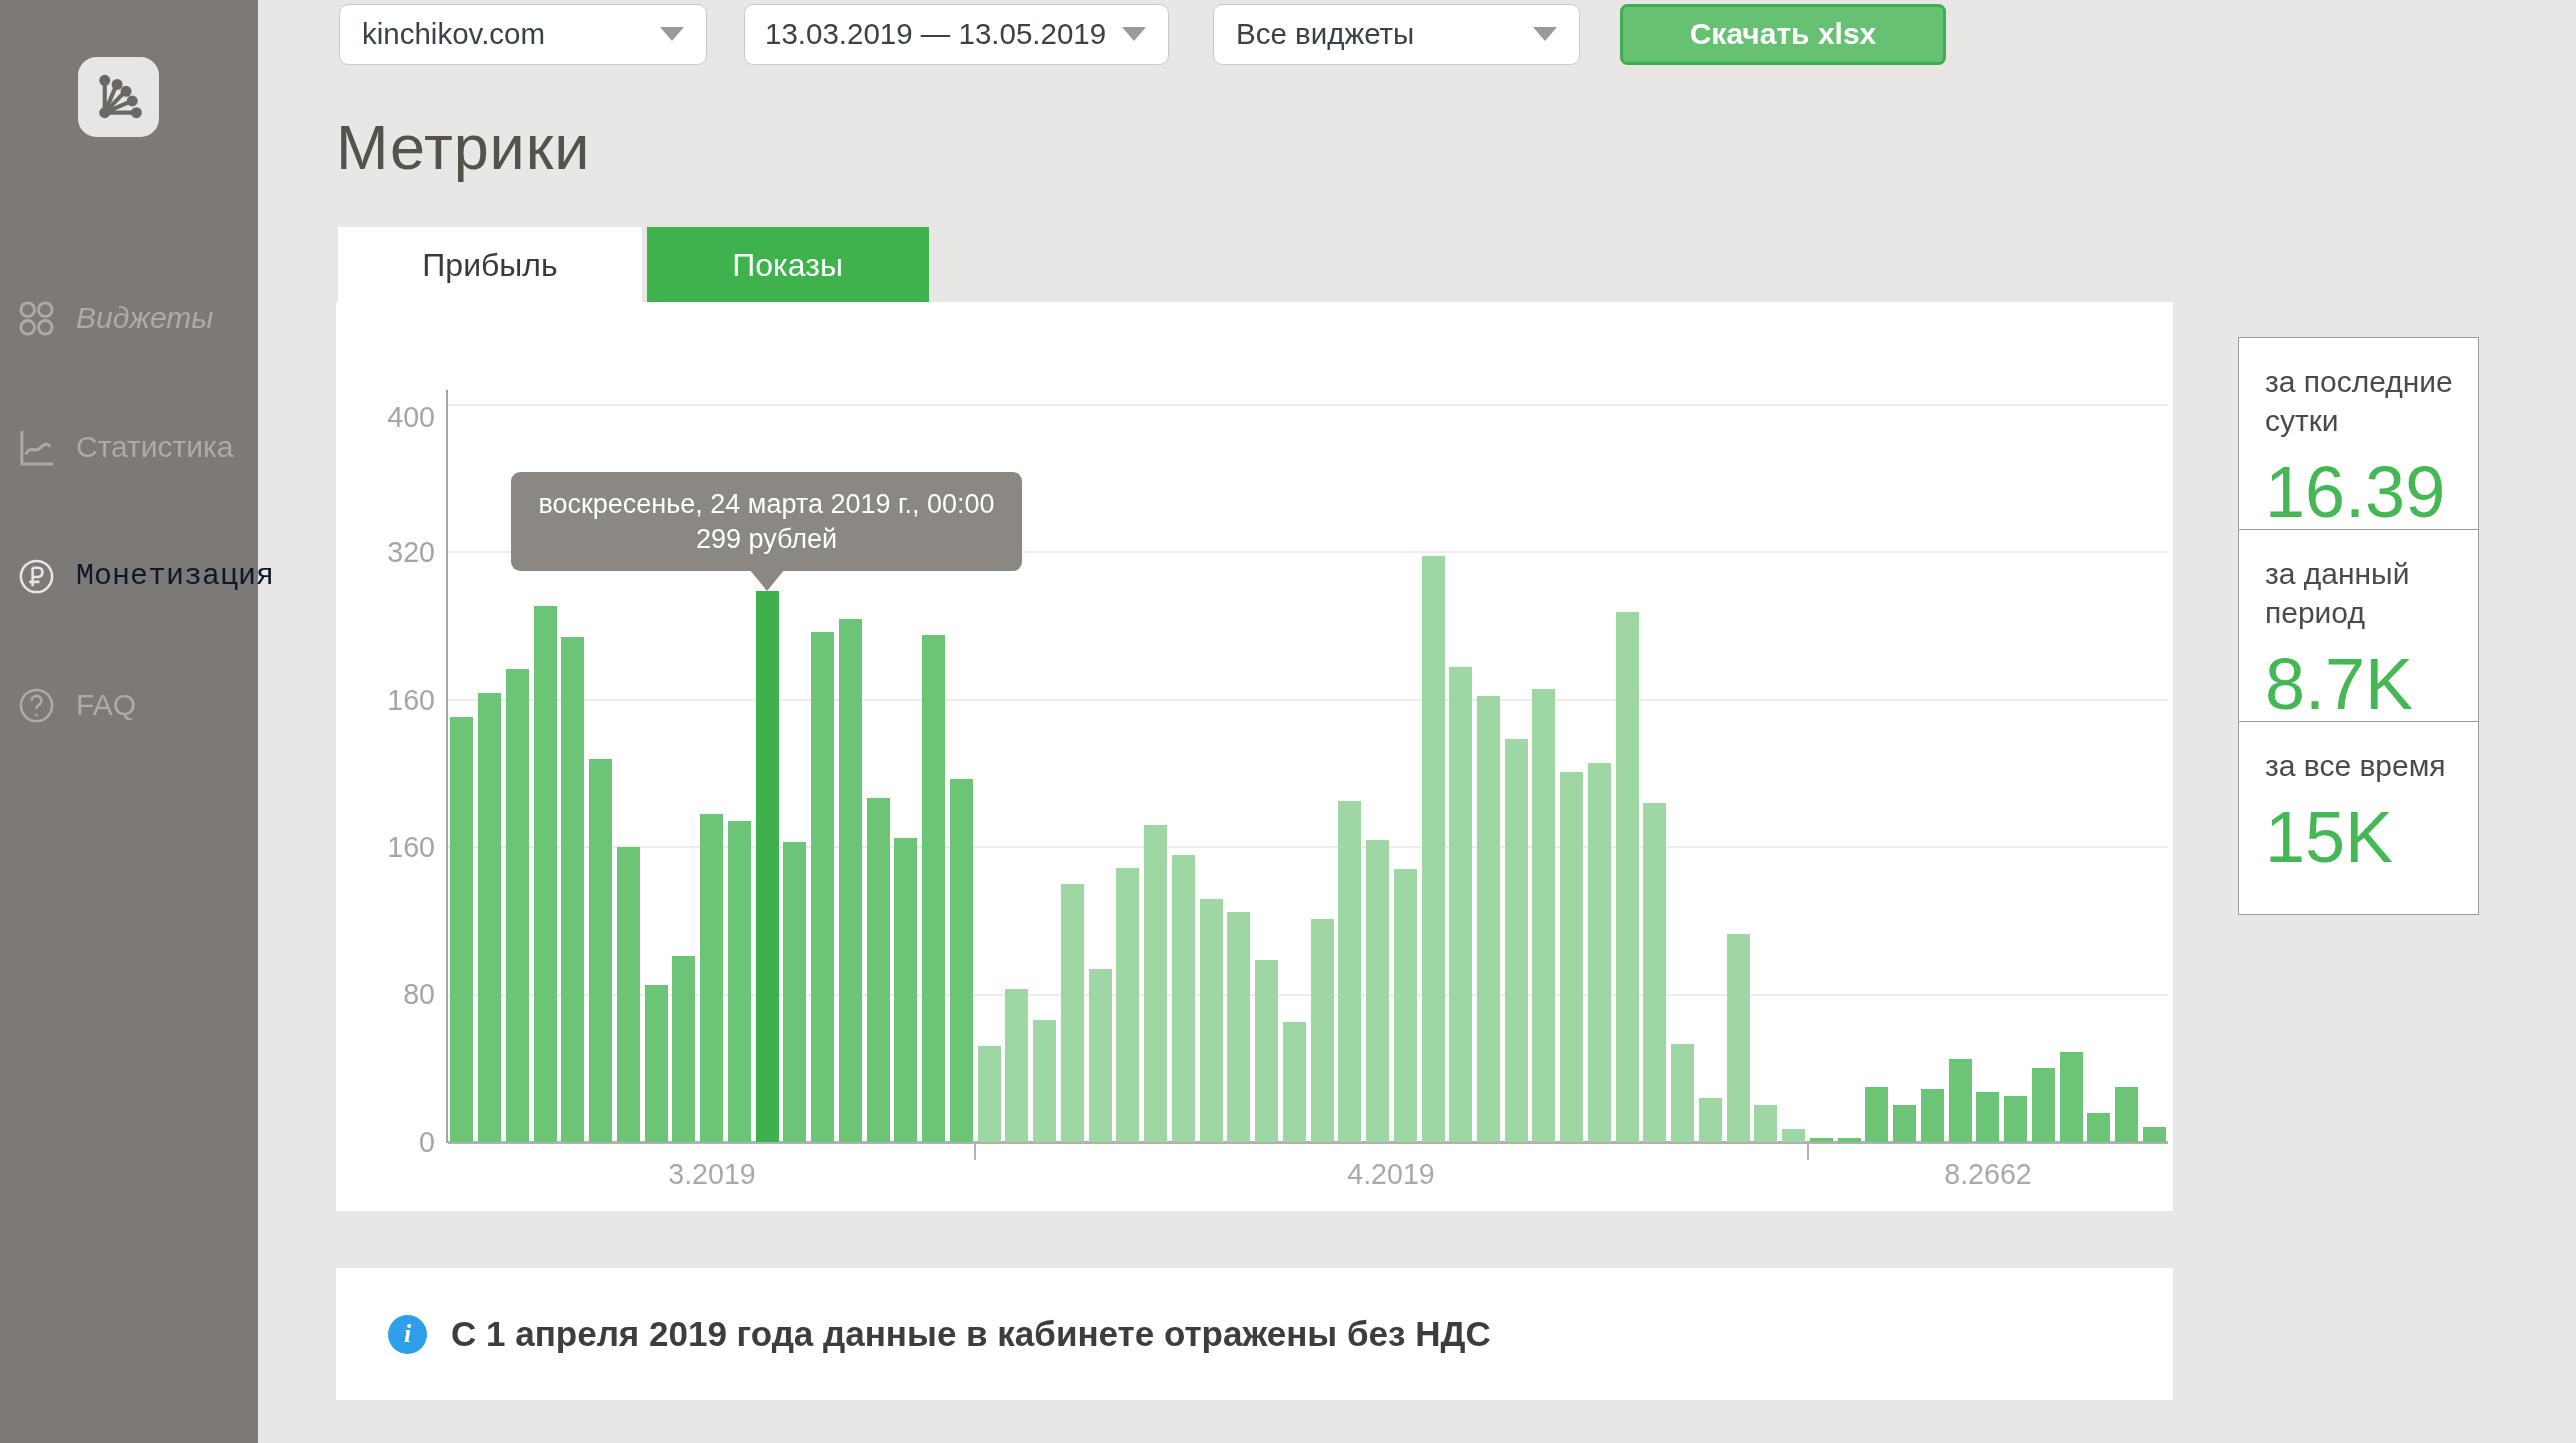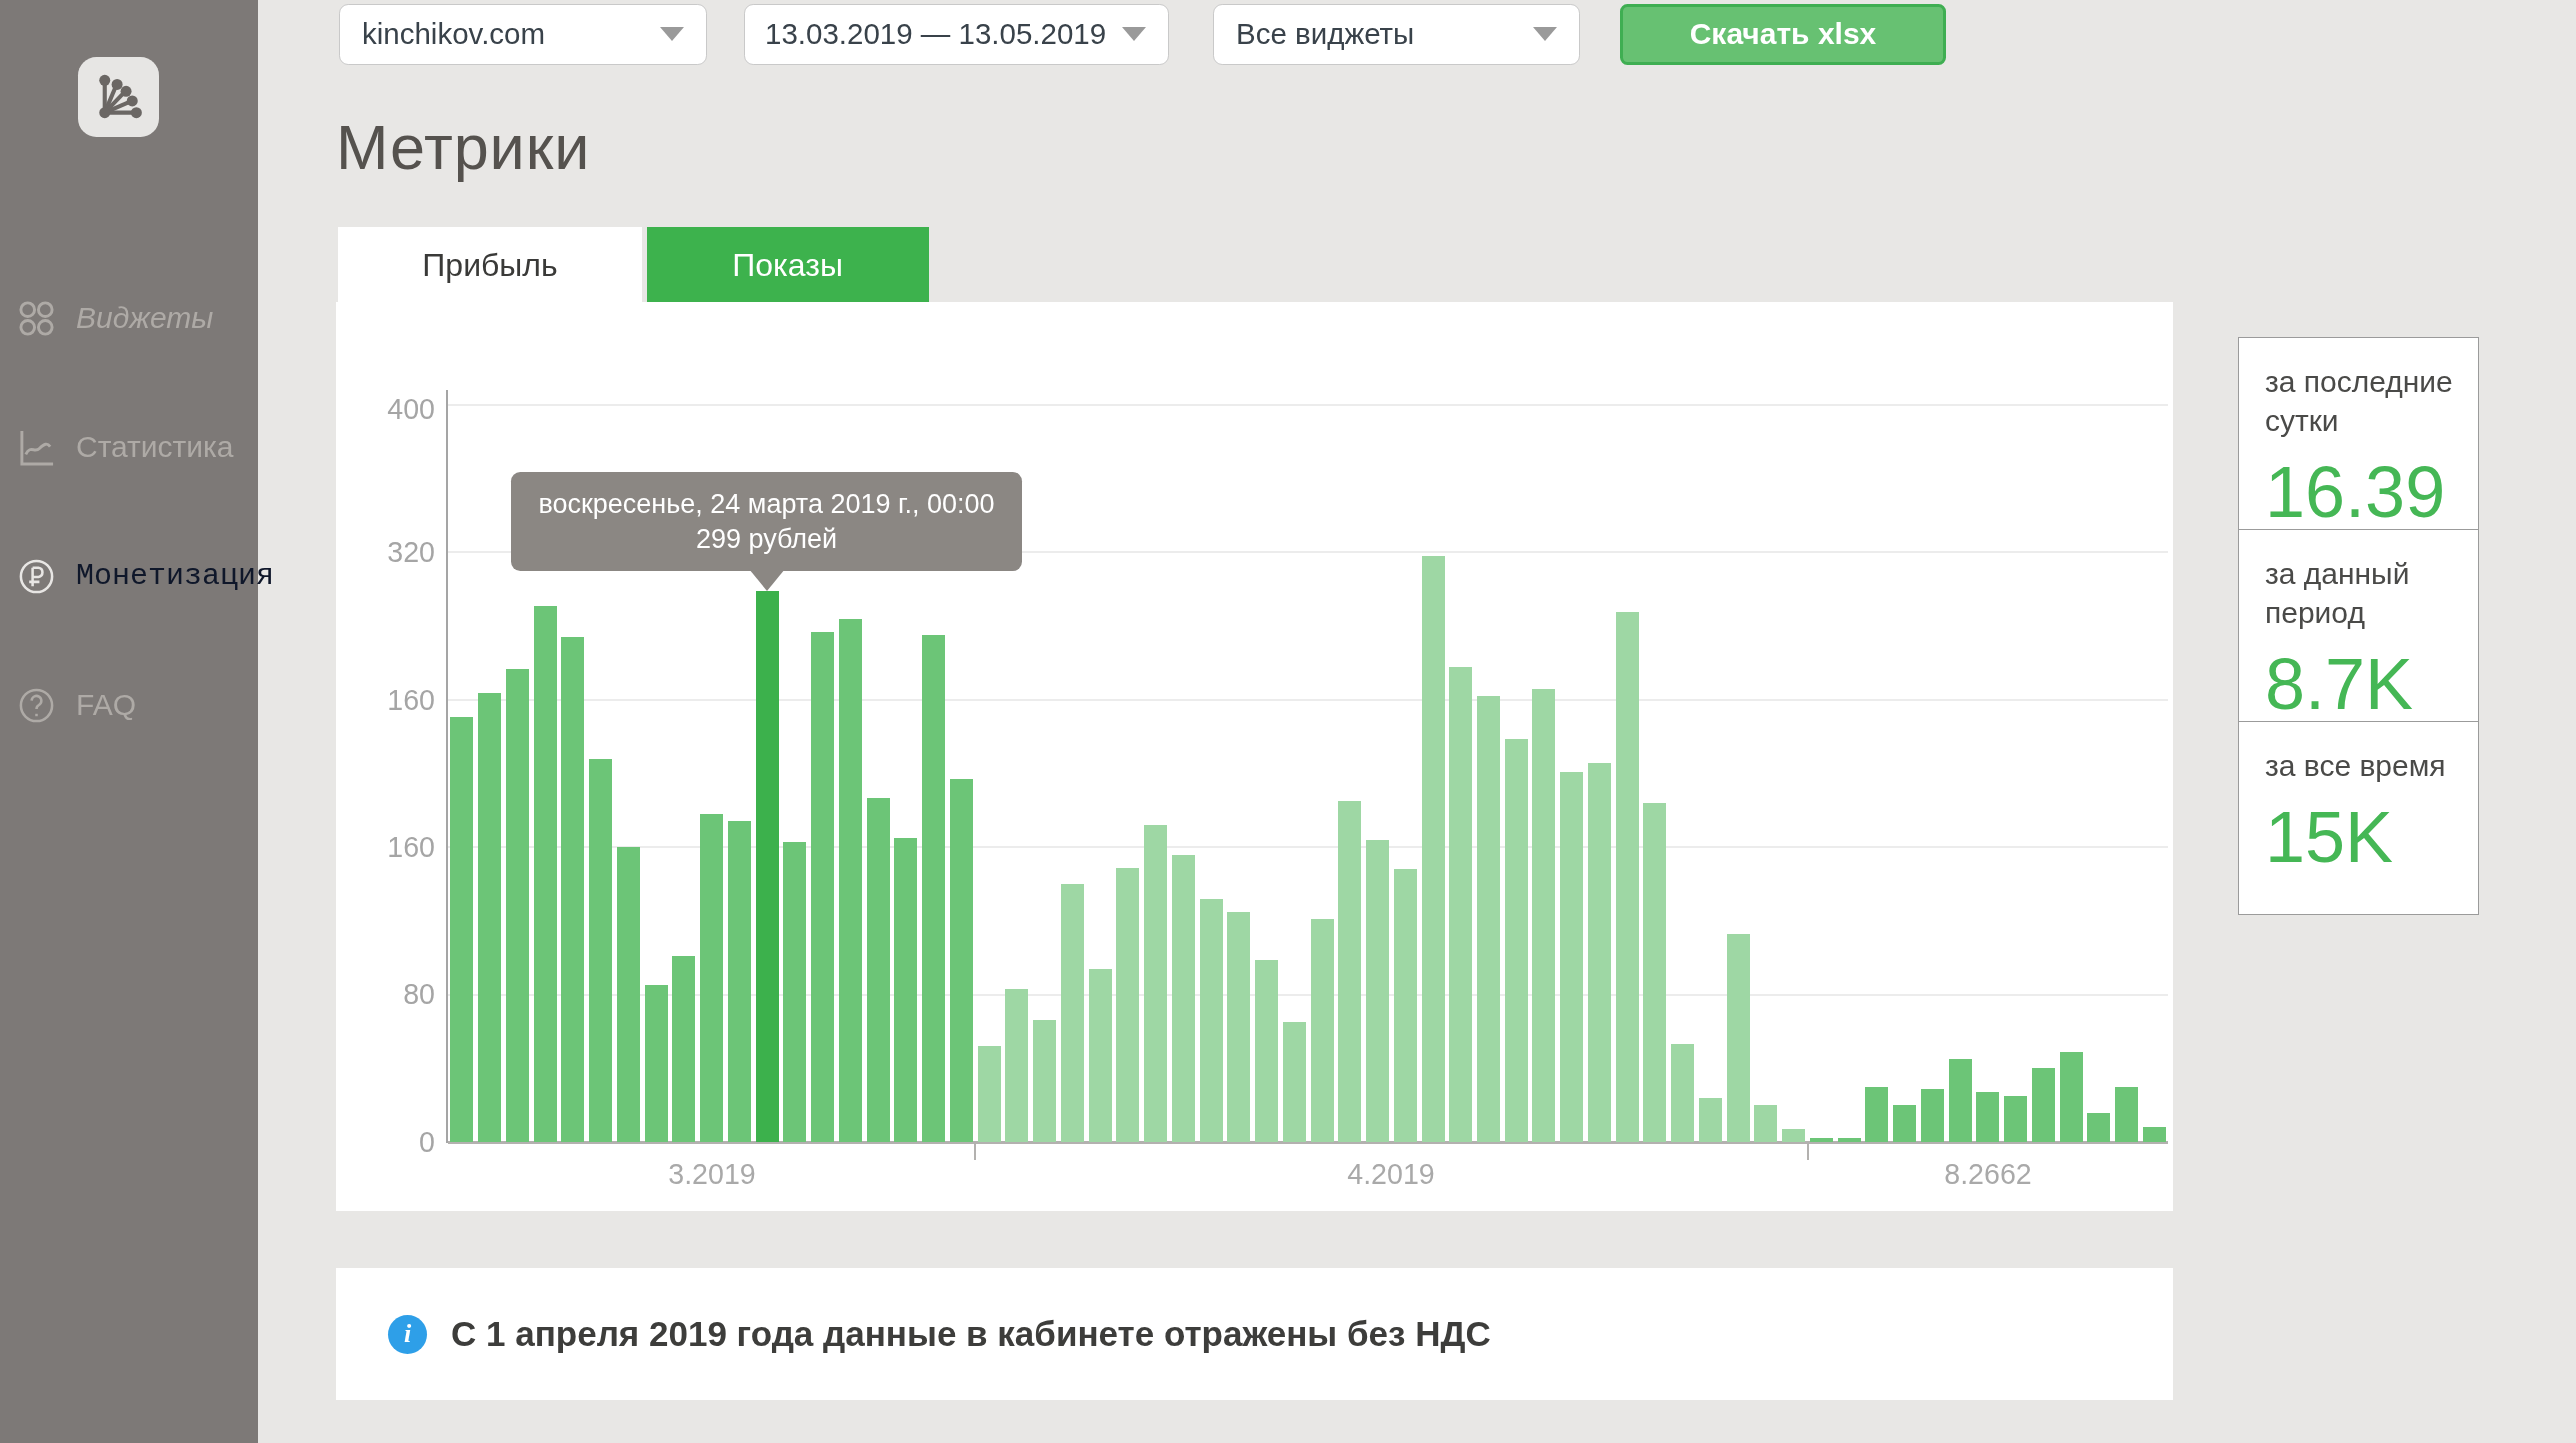--- a/index.html
+++ b/index.html
@@ -161,21 +161,21 @@
         <div class="ylab" style="top: 737px;">0</div>
         <div class="gridline" style="top: 589px;"></div>
         <div class="ylab" style="top: 589px;">80</div>
         <div class="gridline" style="top: 441px;"></div>
         <div class="ylab" style="top: 442px;">160</div>
         <div class="gridline" style="top: 294px;"></div>
         <div class="ylab" style="top: 295px;">160</div>
         <div class="gridline" style="top: 146px;"></div>
         <div class="ylab" style="top: 147px;">320</div>
         <div class="gridline" style="top: -0.9px;"></div>
-        <div class="ylab" style="top: 4px;">400</div>
+        <div class="ylab" style="top: 12px;">400</div>
         <div class="baseline"></div>
         <div class="bar" style="left: 2.3px; width: 23px; height: 425px; background: rgb(108, 197, 119);"></div>
         <div class="bar" style="left: 30px; width: 23px; height: 449px; background: rgb(108, 197, 119);"></div>
         <div class="bar" style="left: 58px; width: 23px; height: 473px; background: rgb(108, 197, 119);"></div>
         <div class="bar" style="left: 86px; width: 23px; height: 536px; background: rgb(108, 197, 119);"></div>
         <div class="bar" style="left: 113px; width: 23px; height: 505px; background: rgb(108, 197, 119);"></div>
         <div class="bar" style="left: 141px; width: 23px; height: 383px; background: rgb(108, 197, 119);"></div>
         <div class="bar" style="left: 169px; width: 23px; height: 295px; background: rgb(108, 197, 119);"></div>
         <div class="bar" style="left: 197px; width: 23px; height: 157px; background: rgb(108, 197, 119);"></div>
         <div class="bar" style="left: 224px; width: 23px; height: 186px; background: rgb(108, 197, 119);"></div>

